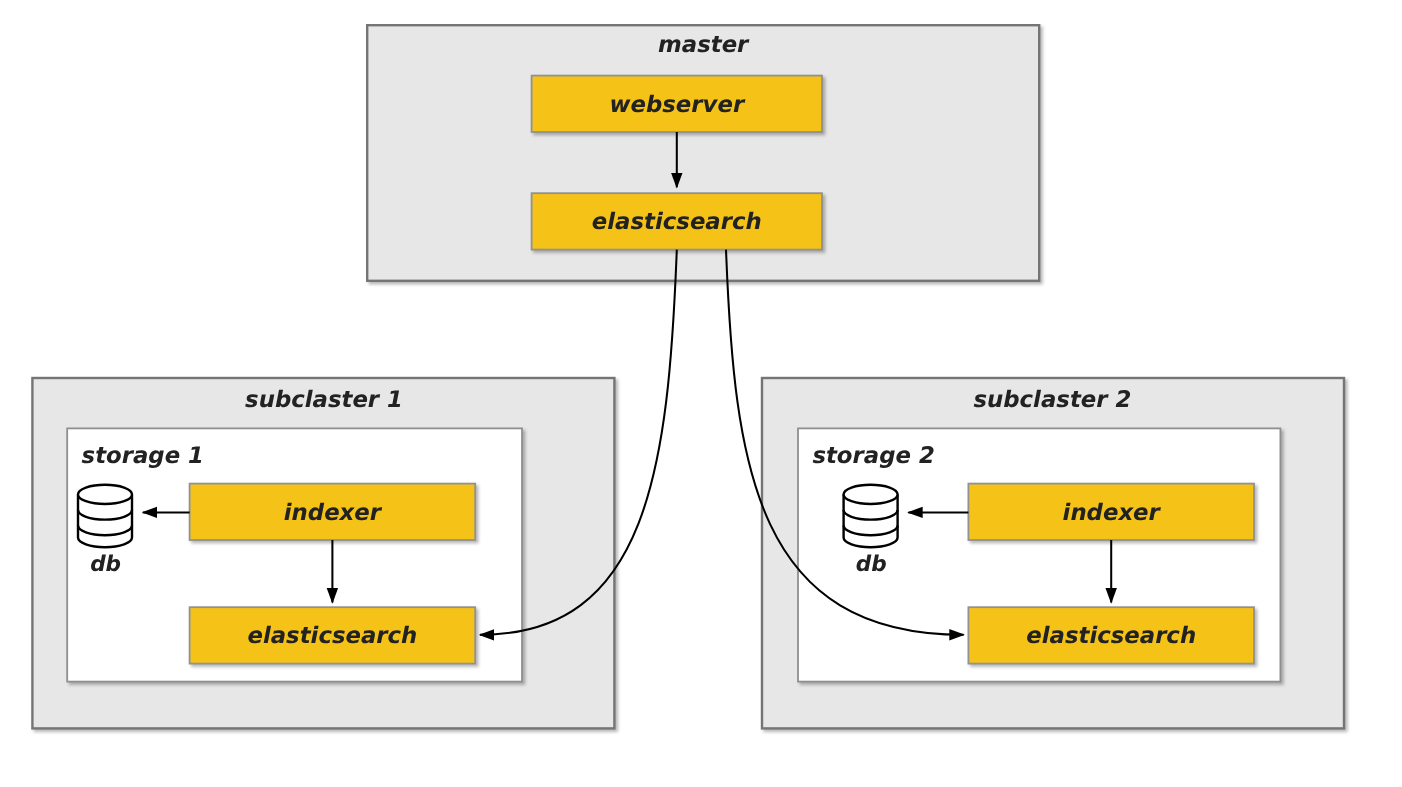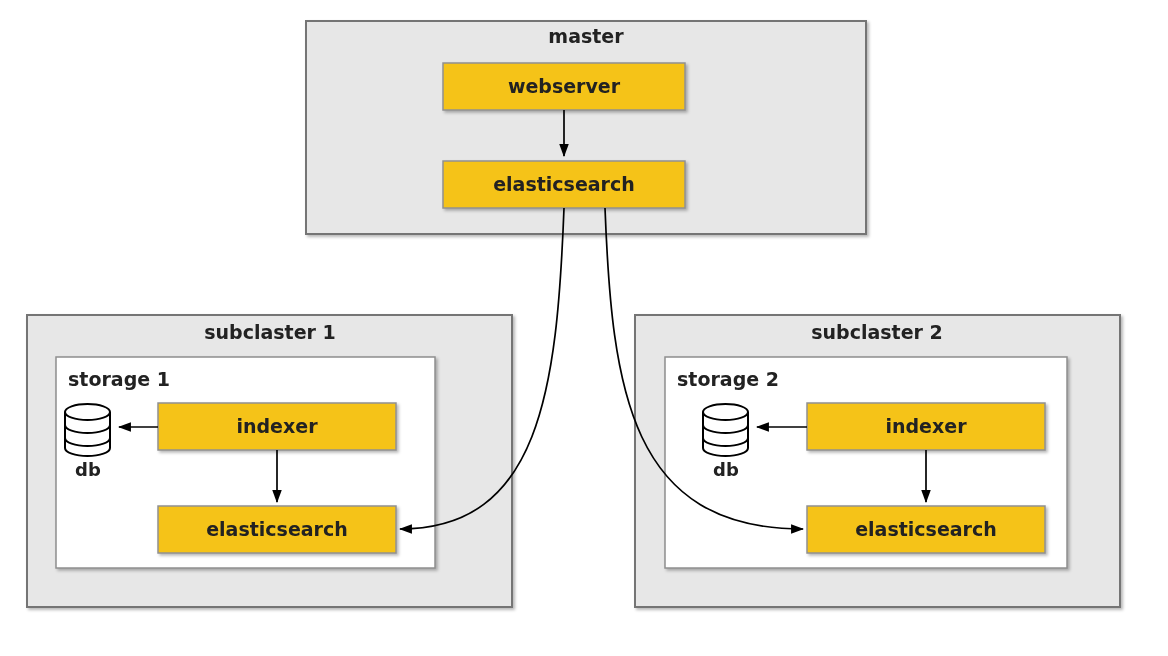--- a/index.html
+++ b/index.html
@@ -6,20 +6,21 @@
     margin: 0;
     padding: 0;
     background: #ffffff;
   }
   #canvas {
     position: relative;
     width: 1168px;
     height: 656px;
     background: #ffffff;
     font-family: "DejaVu Sans", "Liberation Sans", sans-serif;
+    font-style: italic;
   }
   svg { display: block; }
 
   .container-box {
     stroke: #757575;
     stroke-width: 2;
   }
   .storage-box {
     stroke: #8f8f8f;
     stroke-width: 1.5;

